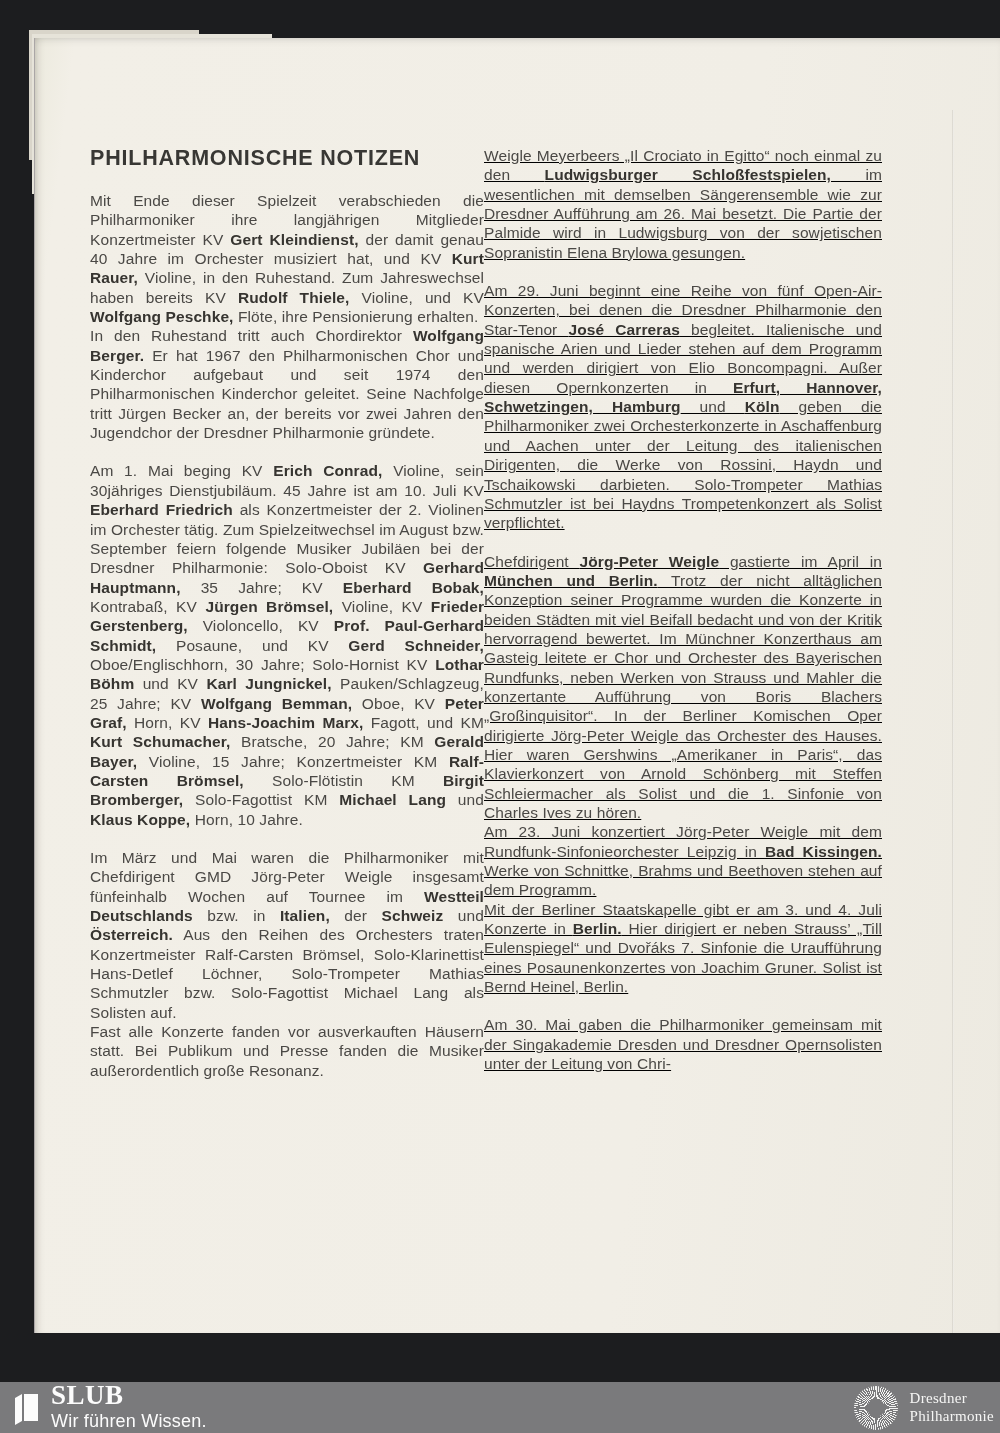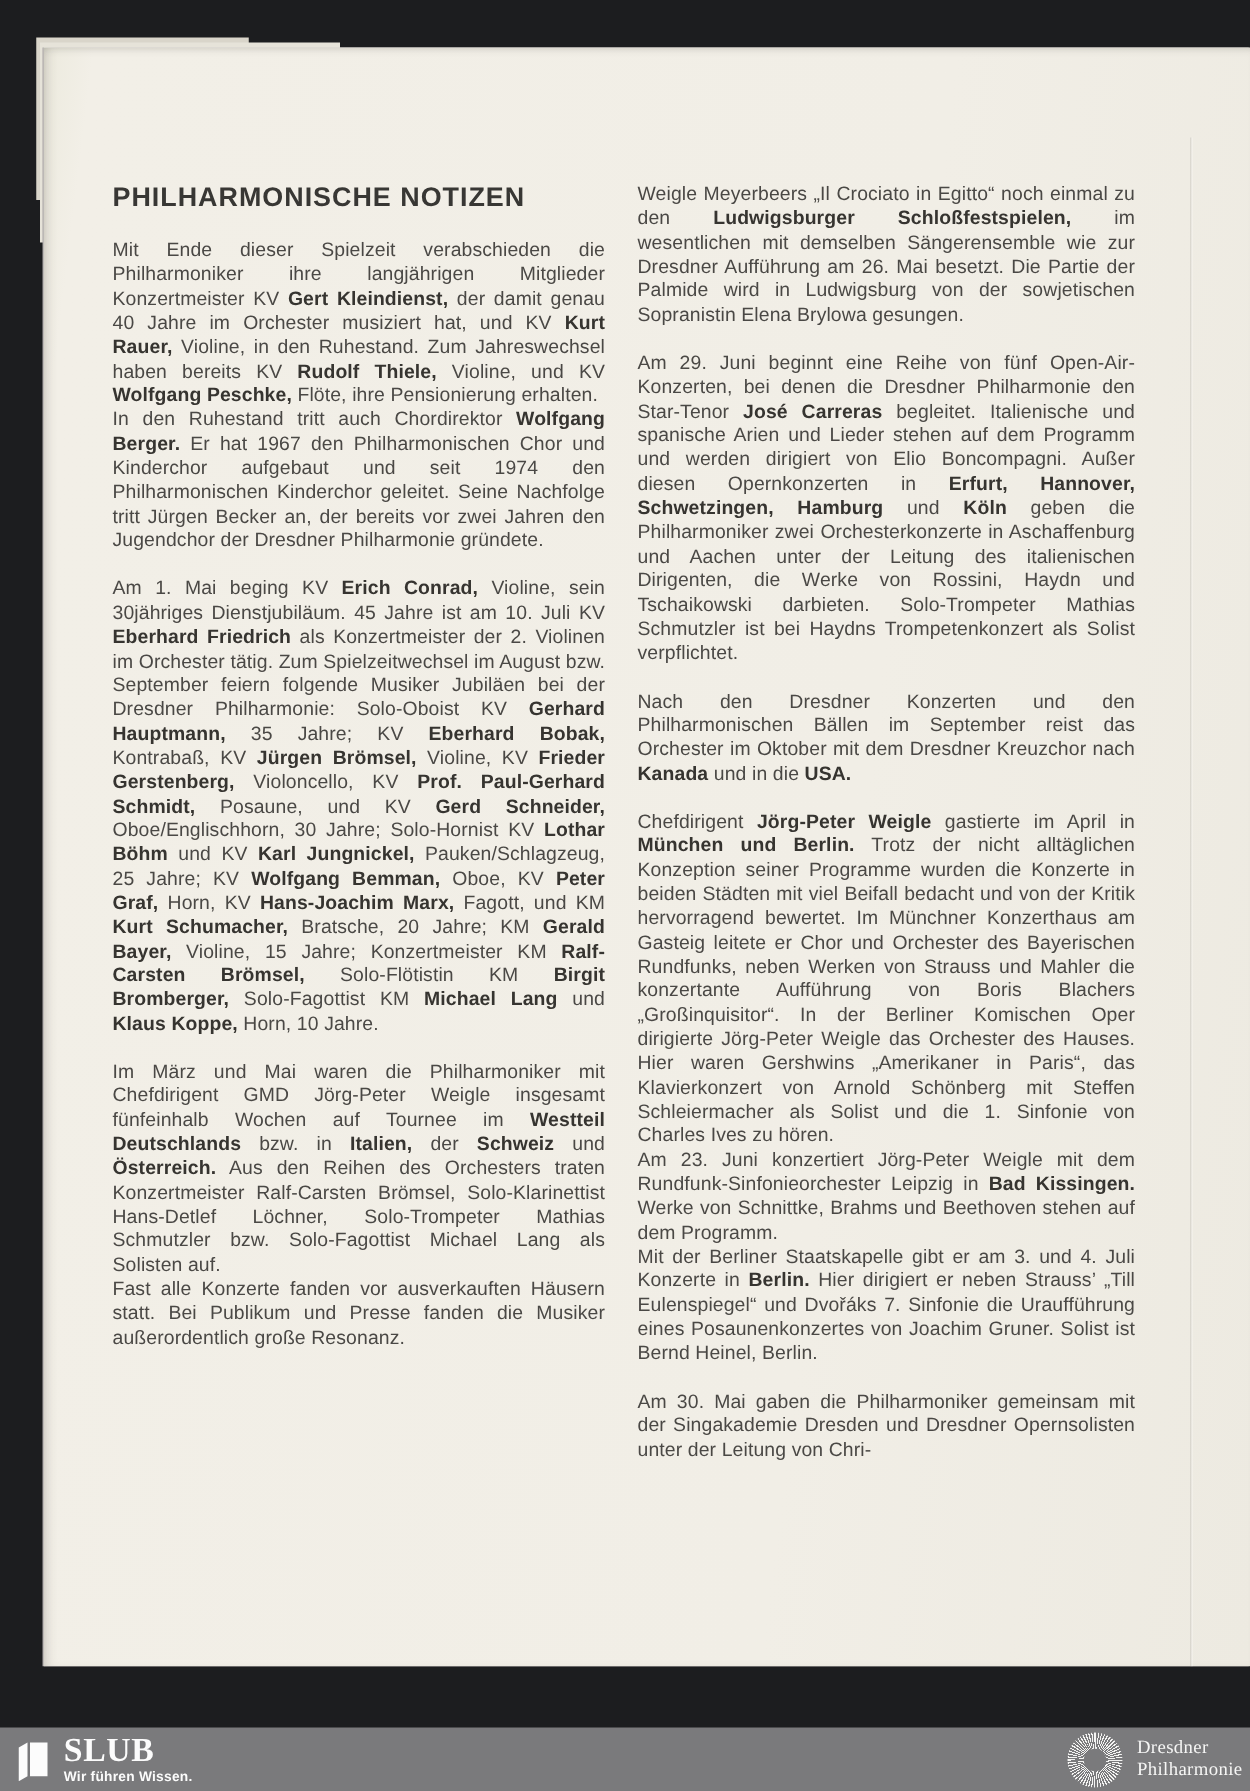--- a/index.html
+++ b/index.html
@@ -24,24 +24,24 @@
     background:linear-gradient(97deg,#ecead e0,#f2efe7 40px,#f1eee6 65%,#edeae1 100%);
     background:linear-gradient(97deg,#eceade 0,#f2efe7 40px,#f1eee6 65%,#edeae1 100%);
     box-shadow:-1px 0 0 #aaa6a6, inset 7px 0 10px -7px rgba(60,55,50,.3), inset 0 6px 8px -6px rgba(60,55,50,.22);
   }
   .fold{
     position:absolute;left:917px;top:72px;bottom:0;width:2px;
     background:linear-gradient(to right, rgba(110,105,95,.20), rgba(255,255,255,.45));
   }
   .content{
     position:absolute;left:55px;top:108px;width:818px;
-    display:flex;gap:26px;align-items:flex-start;
+    display:flex;align-items:flex-start;
   }
   .col-left{width:394px;}
-  .col-right{width:398px;}
+  .col-right{width:398px;text-decoration:underline;}
   .title{
     font-size:21.5px;font-weight:bold;letter-spacing:.8px;
     color:#383734;margin:0 0 21px 0;line-height:24px;
   }
   .para{
     margin:0 0 19px 0;
     font-size:15.5px;line-height:19.35px;
     text-align:justify;
     color:#4a4845;letter-spacing:.1px;
   }
@@ -52,21 +52,21 @@
     background:#7a7a7c;
     display:flex;align-items:center;gap:18px;
   }
   .slub{display:flex;align-items:center;padding-left:13px;}
   .book-icon{margin-top:1px;}
   .slub-text{margin-left:11px;color:#fcfcfc;}
   .slub-name{
     font-family:"Liberation Serif", serif;font-weight:bold;
     font-size:27px;line-height:25px;letter-spacing:.5px;
   }
-  .slub-tagline{font-size:11px;font-weight:bold;margin-top:3px;letter-spacing:.2px;}
+  .slub-tagline{font-size:18px;font-weight:normal;margin-top:3px;letter-spacing:.2px;}
   .phil{margin-left:auto;display:flex;align-items:center;padding-right:6px;}
   .starburst{
     width:44px;height:44px;border-radius:50%;
     background:repeating-conic-gradient(#f4f4f3 0deg 2.6deg, rgba(122,122,124,0) 2.6deg 6.4deg);
     position:relative;margin-right:12px;flex:0 0 auto;
   }
   .starburst::after{
     content:"";position:absolute;inset:13px;border-radius:50%;background:#7a7a7c;
   }
   .phil-text{
@@ -90,21 +90,20 @@
         <div>
             <p class="para"><span>Mit Ende dieser Spielzeit verabschieden die Philharmoniker ihre langjährigen Mitglieder Konzertmeister KV </span><b>Gert Kleindienst,</b><span> der damit genau 40 Jahre im Orchester musiziert hat, und KV </span><b>Kurt Rauer,</b><span> Violine, in den Ruhestand. Zum Jahreswechsel haben bereits KV </span><b>Rudolf Thiele,</b><span> Violine, und KV </span><b>Wolfgang Peschke,</b><span> Flöte, ihre Pensionierung erhalten.</span><br><span>In den Ruhestand tritt auch Chordirektor </span><b>Wolfgang Berger.</b><span> Er hat 1967 den Philharmonischen Chor und Kinderchor aufgebaut und seit 1974 den Philharmonischen Kinderchor geleitet. Seine Nachfolge tritt Jürgen Becker an, der bereits vor zwei Jahren den Jugendchor der Dresdner Philharmonie gründete.</span></p>
             <p class="para"><span>Am 1. Mai beging KV </span><b>Erich Conrad,</b><span> Violine, sein 30jähriges Dienstjubiläum. 45 Jahre ist am 10. Juli KV </span><b>Eberhard Friedrich</b><span> als Konzertmeister der 2. Violinen im Orchester tätig. Zum Spielzeitwechsel im August bzw. September feiern folgende Musiker Jubiläen bei der Dresdner Philharmonie: Solo-Oboist KV </span><b>Gerhard Hauptmann,</b><span> 35 Jahre; KV </span><b>Eberhard Bobak,</b><span> Kontrabaß, KV </span><b>Jürgen Brömsel,</b><span> Violine, KV </span><b>Frieder Gerstenberg,</b><span> Violoncello, KV </span><b>Prof. Paul-Gerhard Schmidt,</b><span> Posaune, und KV </span><b>Gerd Schneider,</b><span> Oboe/Englischhorn, 30 Jahre; Solo-Hornist KV </span><b>Lothar Böhm</b><span> und KV </span><b>Karl Jungnickel,</b><span> Pauken/Schlagzeug, 25 Jahre; KV </span><b>Wolfgang Bemman,</b><span> Oboe, KV </span><b>Peter Graf,</b><span> Horn, KV </span><b>Hans-Joachim Marx,</b><span> Fagott, und KM </span><b>Kurt Schumacher,</b><span> Bratsche, 20 Jahre; KM </span><b>Gerald Bayer,</b><span> Violine, 15 Jahre; Konzertmeister KM </span><b>Ralf-Carsten Brömsel,</b><span> Solo-Flötistin KM </span><b>Birgit Bromberger,</b><span> Solo-Fagottist KM </span><b>Michael Lang</b><span> und </span><b>Klaus Koppe,</b><span> Horn, 10 Jahre.</span></p>
             <p class="para"><span>Im März und Mai waren die Philharmoniker mit Chefdirigent GMD Jörg-Peter Weigle insgesamt fünfeinhalb Wochen auf Tournee im </span><b>Westteil Deutschlands</b><span> bzw. in </span><b>Italien,</b><span> der </span><b>Schweiz</b><span> und </span><b>Österreich.</b><span> Aus den Reihen des Orchesters traten Konzertmeister Ralf-Carsten Brömsel, Solo-Klarinettist Hans-Detlef Löchner, Solo-Trompeter Mathias Schmutzler bzw. Solo-Fagottist Michael Lang als Solisten auf.</span><br><span>Fast alle Konzerte fanden vor ausverkauften Häusern statt. Bei Publikum und Presse fanden die Musiker außerordentlich große Resonanz.</span></p>
           </div>
       </div>
       <div class="col col-right">
         <div>
             <p class="para"><span>Weigle Meyerbeers „Il Crociato in Egitto“ noch einmal zu den </span><b>Ludwigsburger Schloßfestspielen,</b><span> im wesentlichen mit demselben Sängerensemble wie zur Dresdner Aufführung am 26. Mai besetzt. Die Partie der Palmide wird in Ludwigsburg von der sowjetischen Sopranistin Elena Brylowa gesungen.</span></p>
             <p class="para"><span>Am 29. Juni beginnt eine Reihe von fünf Open-Air-Konzerten, bei denen die Dresdner Philharmonie den Star-Tenor </span><b>José Carreras</b><span> begleitet. Italienische und spanische Arien und Lieder stehen auf dem Programm und werden dirigiert von Elio Boncompagni. Außer diesen Opernkonzerten in </span><b>Erfurt, Hannover, Schwetzingen, Hamburg</b><span> und </span><b>Köln</b><span> geben die Philharmoniker zwei Orchesterkonzerte in Aschaffenburg und Aachen unter der Leitung des italienischen Dirigenten, die Werke von Rossini, Haydn und Tschaikowski darbieten. Solo-Trompeter Mathias Schmutzler ist bei Haydns Trompetenkonzert als Solist verpflichtet.</span></p>
-            <p class="para"><span>Nach den Dresdner Konzerten und den Philharmonischen Bällen im September reist das Orchester im Oktober mit dem Dresdner Kreuzchor nach </span><b>Kanada</b><span> und in die </span><b>USA.</b></p>
             <p class="para"><span>Chefdirigent </span><b>Jörg-Peter Weigle</b><span> gastierte im April in </span><b>München und Berlin.</b><span> Trotz der nicht alltäglichen Konzeption seiner Programme wurden die Konzerte in beiden Städten mit viel Beifall bedacht und von der Kritik hervorragend bewertet. Im Münchner Konzerthaus am Gasteig leitete er Chor und Orchester des Bayerischen Rundfunks, neben Werken von Strauss und Mahler die konzertante Aufführung von Boris Blachers „Großinquisitor“. In der Berliner Komischen Oper dirigierte Jörg-Peter Weigle das Orchester des Hauses. Hier waren Gershwins „Amerikaner in Paris“, das Klavierkonzert von Arnold Schönberg mit Steffen Schleiermacher als Solist und die 1. Sinfonie von Charles Ives zu hören.</span><br><span>Am 23. Juni konzertiert Jörg-Peter Weigle mit dem Rundfunk-Sinfonieorchester Leipzig in </span><b>Bad Kissingen.</b><span> Werke von Schnittke, Brahms und Beethoven stehen auf dem Programm.</span><br><span>Mit der Berliner Staatskapelle gibt er am 3. und 4. Juli Konzerte in </span><b>Berlin.</b><span> Hier dirigiert er neben Strauss’ „Till Eulenspiegel“ und Dvořáks 7. Sinfonie die Uraufführung eines Posaunenkonzertes von Joachim Gruner. Solist ist Bernd Heinel, Berlin.</span></p>
             <p class="para"><span>Am 30. Mai gaben die Philharmoniker gemeinsam mit der Singakademie Dresden und Dresdner Opernsolisten unter der Leitung von Chri-</span></p>
           </div>
       </div>
     </div>
   </div>
 
   <div class="footer">
     <div class="slub">
       <svg class="book-icon" width="27" height="33" viewBox="0 0 27 33" aria-hidden="true">

